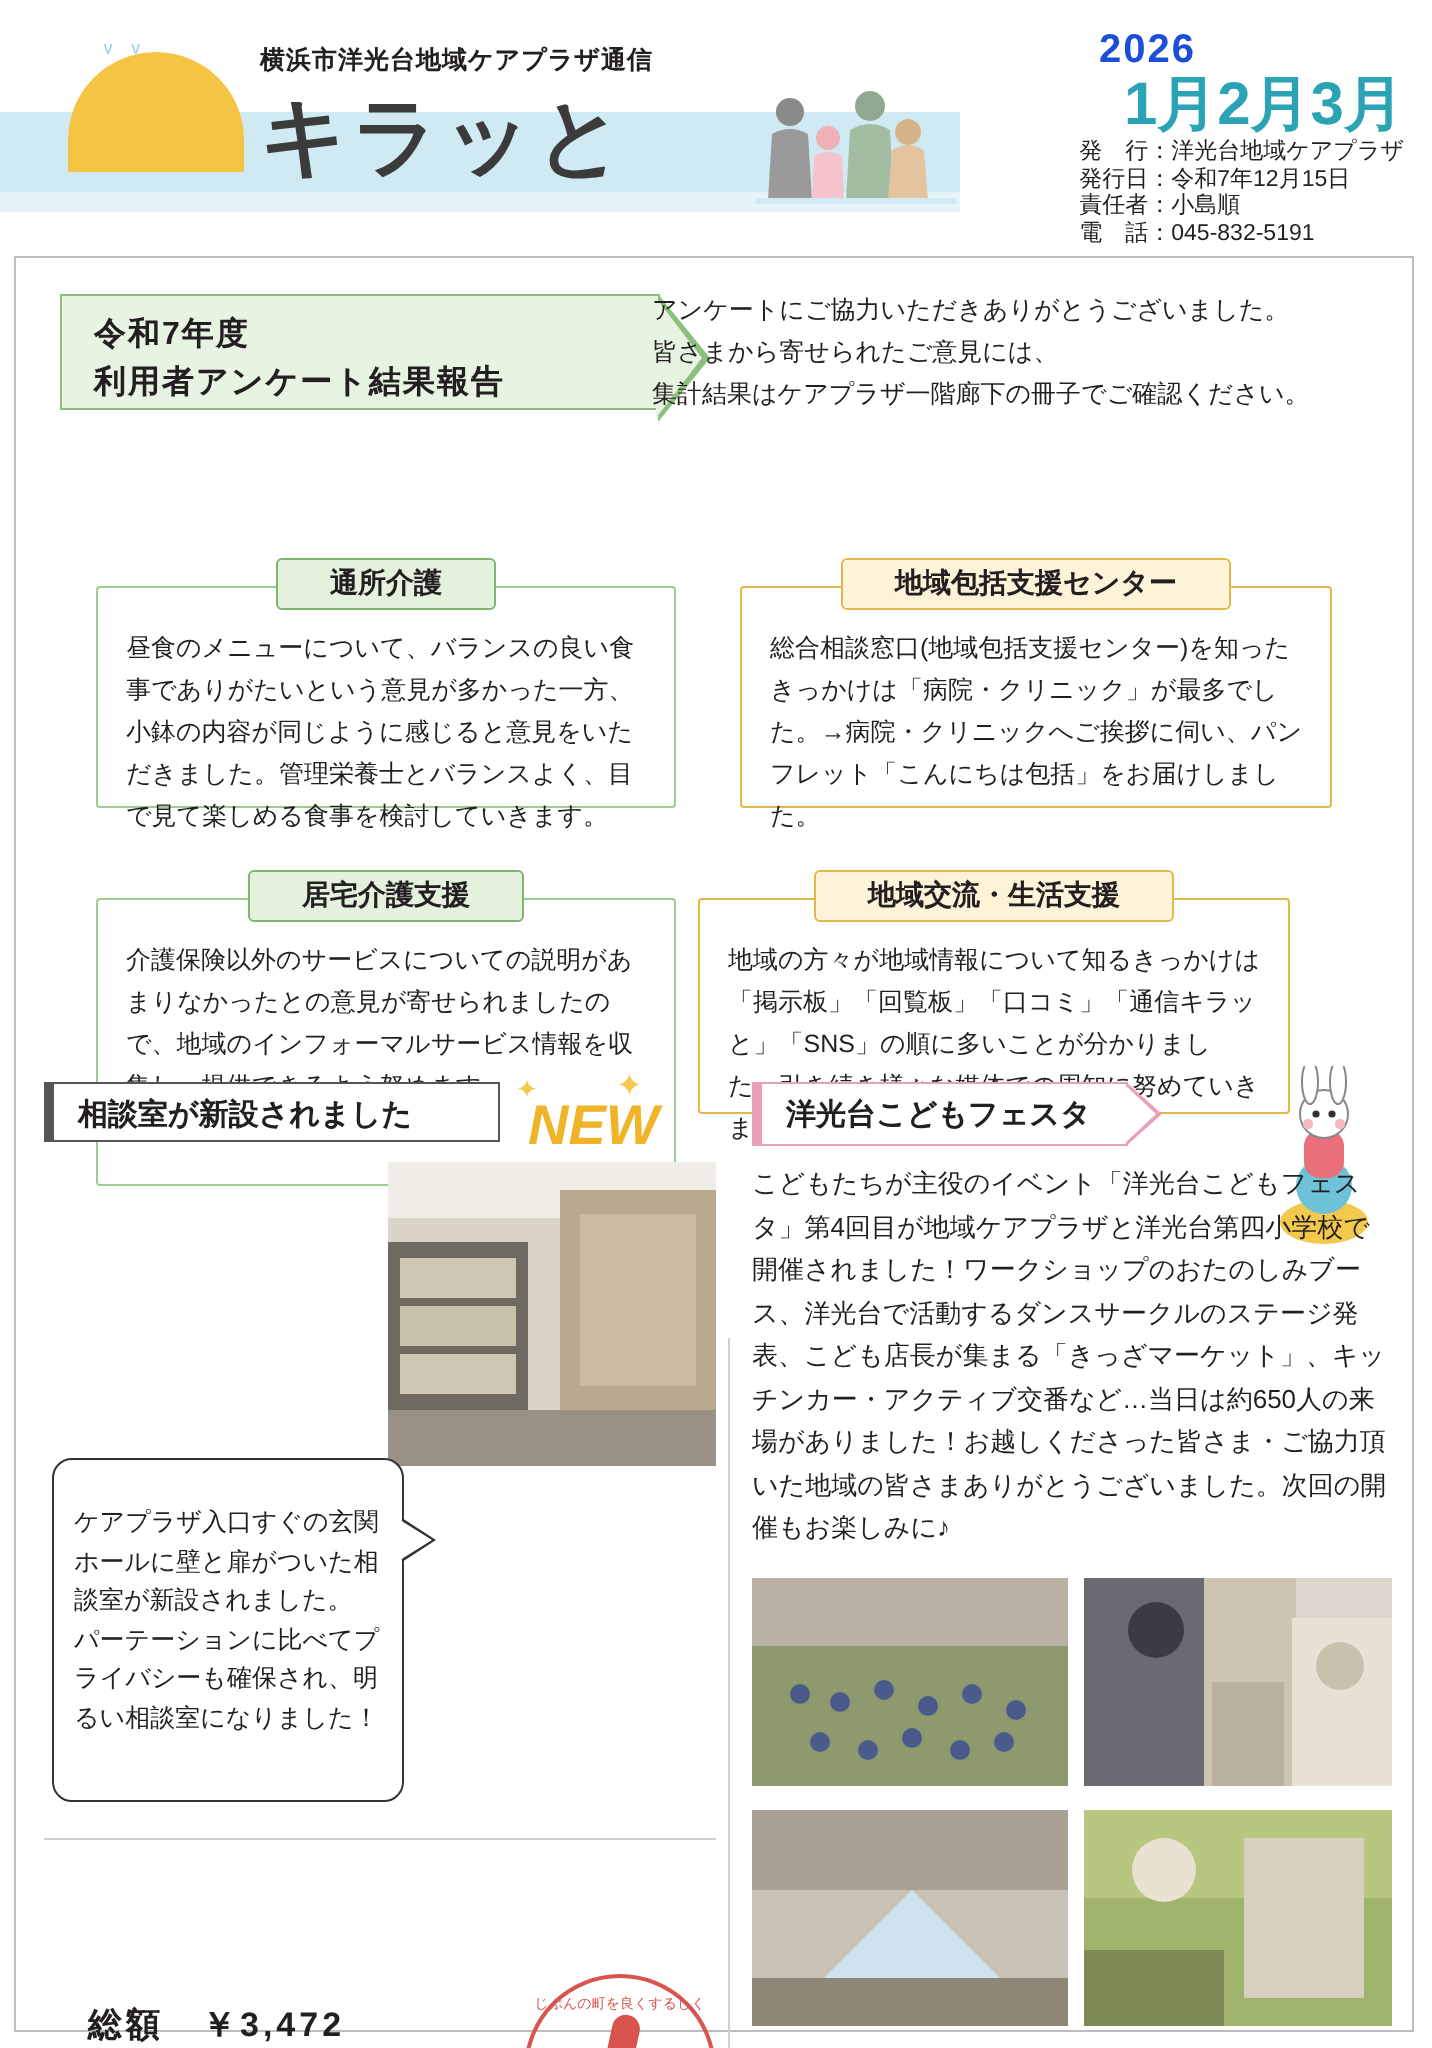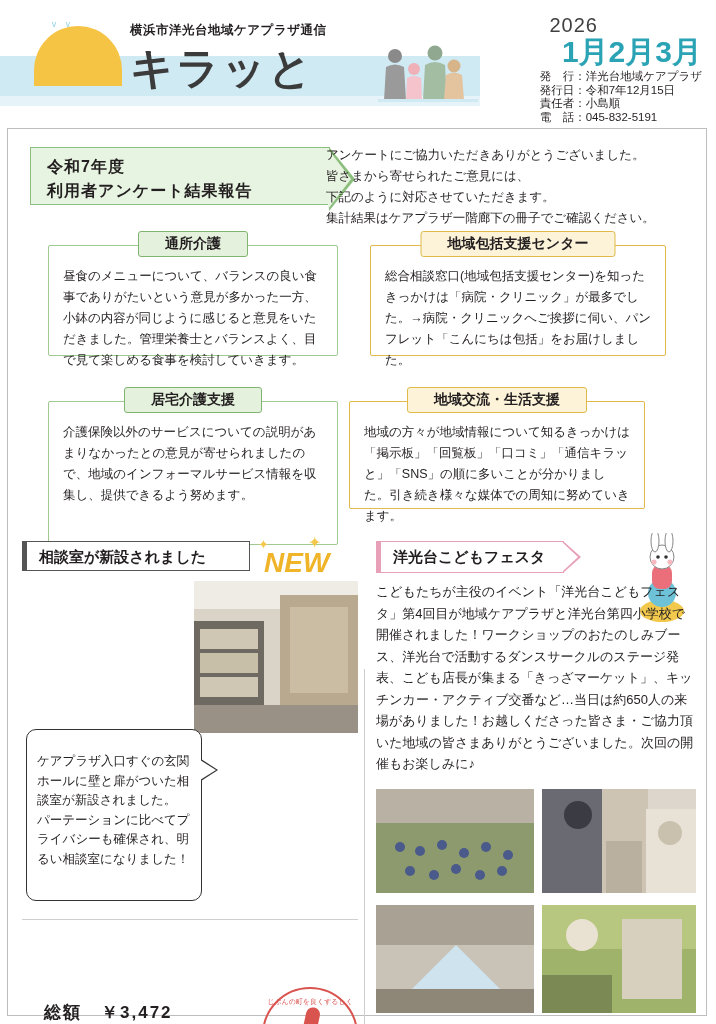--- a/index.html
+++ b/index.html
@@ -41,21 +41,21 @@
     position:absolute;left:130px;top:40px;
     font-size:43px;font-weight:bold;letter-spacing:2px;
     color:#3b3b3b;
     font-family:"DejaVu Sans",sans-serif;
   }
   .family{
     position:absolute;left:378px;top:44px;width:100px;height:58px;
   }
   .issue-year{
     position:absolute;right:118px;top:14px;
-    font-size:20px;font-weight:normal;color:#404040;
+    font-size:20px;font-weight:bold;color:#1d4ed8;
     letter-spacing:1px;
   }
   .issue-months{
     position:absolute;right:14px;top:32px;
     font-size:30px;font-weight:bold;color:#2aa3b5;
     letter-spacing:0px;white-space:nowrap;
   }
   .pub-info{
     position:absolute;right:14px;top:70px;
     font-size:11.5px;line-height:13.5px;text-align:left;color:#231f20;
@@ -89,21 +89,21 @@
     position:absolute;left:16px;top:9px;font-size:16px;font-weight:bold;letter-spacing:1px;
   }
   .survey-title .t2{
     position:absolute;left:16px;top:33px;font-size:16px;font-weight:bold;letter-spacing:1px;
   }
   .survey-lead{
     position:absolute;left:318px;top:16px;width:368px;
     font-size:12.5px;line-height:21px;color:#231f20;
   }
   
-  .card{position:absolute;box-sizing:border-box;}
+  .card{position:absolute;box-sizing:border-box;margin-top:48px;}
   .card .cap{
     position:absolute;left:50%;transform:translateX(-50%);top:0;
     background:#e4f1dd;border:1px solid #7fb56f;border-radius:3px;
     font-size:14px;font-weight:bold;padding:3px 26px;white-space:nowrap;
     z-index:2;
   }
   .card.blue .cap{background:#fdf3d8;border-color:#e0b94a;}
   .card .body{
     position:absolute;left:0;top:14px;right:0;bottom:0;
     border:1px solid #9fcb91;border-radius:2px;
@@ -233,21 +233,20 @@
   <div class="survey-title">
     <div class="arrow"></div>
     <div class="arrow-in"></div>
     <div class="t1">令和7年度</div>
     <div class="t2">利用者アンケート結果報告</div>
   </div>
 
   <div class="survey-lead">
     <div>アンケートにご協力いただきありがとうございました。</div>
     <div>皆さまから寄せられたご意見には、</div>
-    <div>下記のように対応させていただきます。</div>
     <div>集計結果はケアプラザ一階廊下の冊子でご確認ください。</div>
   </div>
 
   <div class="card" style="left:40px;top:102px;width:290px;height:125px;">
     <div class="cap">通所介護</div>
     <div class="body">昼食のメニューについて、バランスの良い食事でありがたいという意見が多かった一方、小鉢の内容が同じように感じると意見をいただきました。管理栄養士とバランスよく、目で見て楽しめる食事を検討していきます。</div>
   </div>
 
   <div class="card blue" style="left:362px;top:102px;width:296px;height:125px;">
     <div class="cap">地域包括支援センター</div>

